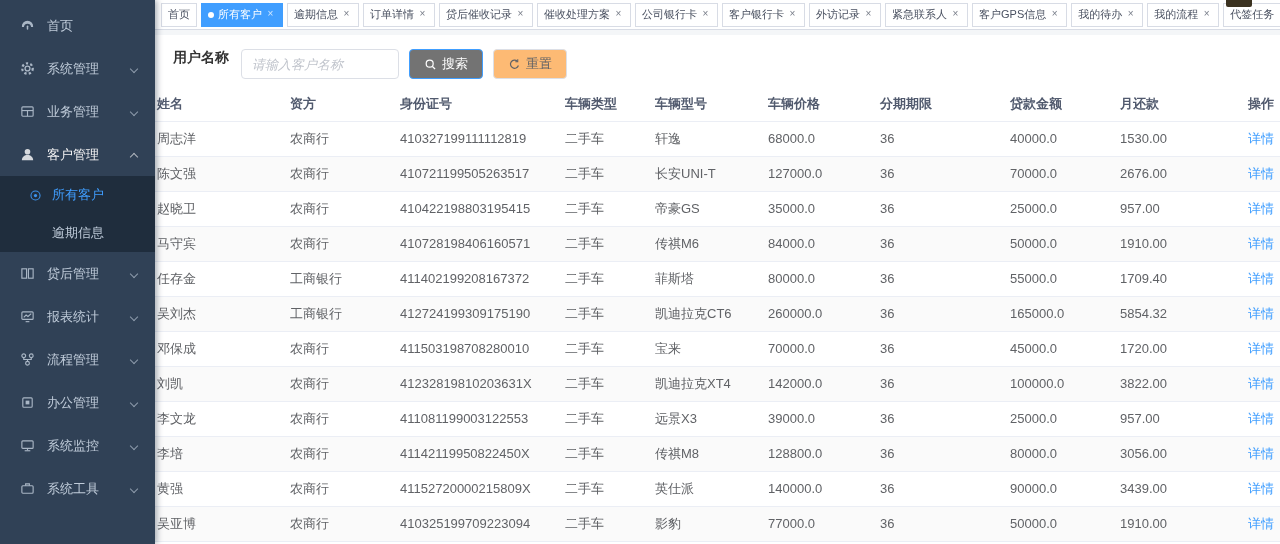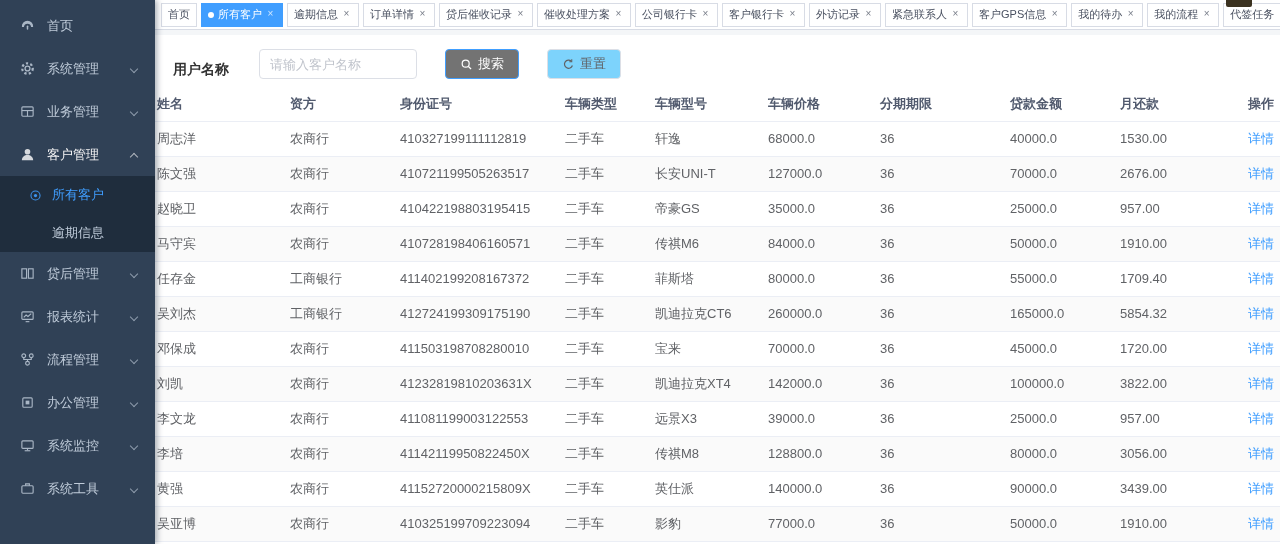--- a/index.html
+++ b/index.html
@@ -35,28 +35,28 @@
   .tab .dot { width:6px; height:6px; border-radius:50%; background:#fff; margin-right:4px; }
   .tab.active { background:#409eff; border-color:#409eff; color:#fff; }
   .tab .close { margin-left:3px; width:11px; height:11px; line-height:10px; text-align:center;
                 font-size:10px; border-radius:50%; opacity:.75; }
   .avatar-partial { position:absolute; top:0; right:28px; width:26px; height:7px;
                     background:#3b3220; border-radius:0 0 2px 2px; z-index:6; }
 
   .content-gap { height:5px; background:#f4f6f8; flex:0 0 5px; }
 
   .content { flex:1; background:#fff; overflow:hidden; }
-  .filter { display:flex; align-items:flex-end; padding:14px 0 9px 18px;gap:18px; }
+  .filter { display:flex; align-items:flex-start; padding:14px 0 9px 18px; }
   .filter-label { font-size:14px; font-weight:700; color:#333; margin-right:12px; }
   .filter-input { width:158px; height:30px; border:1px solid #dcdfe6; border-radius:4px;
                   padding:12px 10px; font-size:13px; color:#606266; outline:none; margin-right:10px;
-                  font-family:inherit; }
+                  font-family:inherit;font-style:italic; }
   .filter-input::placeholder { color:#c0c4cc; }
   .btn { height:30px; border-radius:4px; font-size:13px; display:inline-flex; align-items:center;
-         padding:0 14px; cursor:pointer; border:1px solid #dcdfe6; background:#7dd3fc; color:#606266;
+         padding:0 14px; cursor:pointer; border:1px solid #dcdfe6; background:#fdba74; color:#606266;
          font-family:inherit; }
   .btn .b-icon { display:inline-flex; margin-right:5px; }
   .btn-primary { background:#737373; border-color:#409eff; color:#fff; margin-right:10px; }
 
   table { border-collapse:collapse; table-layout:fixed; width:1125px; font-size:13px; color:#606266; }
   thead td { height:33px; font-weight:700; color:#515a6e; border-bottom:1px solid #ebeef5; }
   tbody td { height:35px; border-bottom:1px solid #ebeef5; overflow:hidden; white-space:nowrap; }
   tbody tr:nth-child(even) { background:#fafafa; }
   td.c-first { padding-left:2px; }
   td.c-last { text-align:right; padding-right:6px; }

